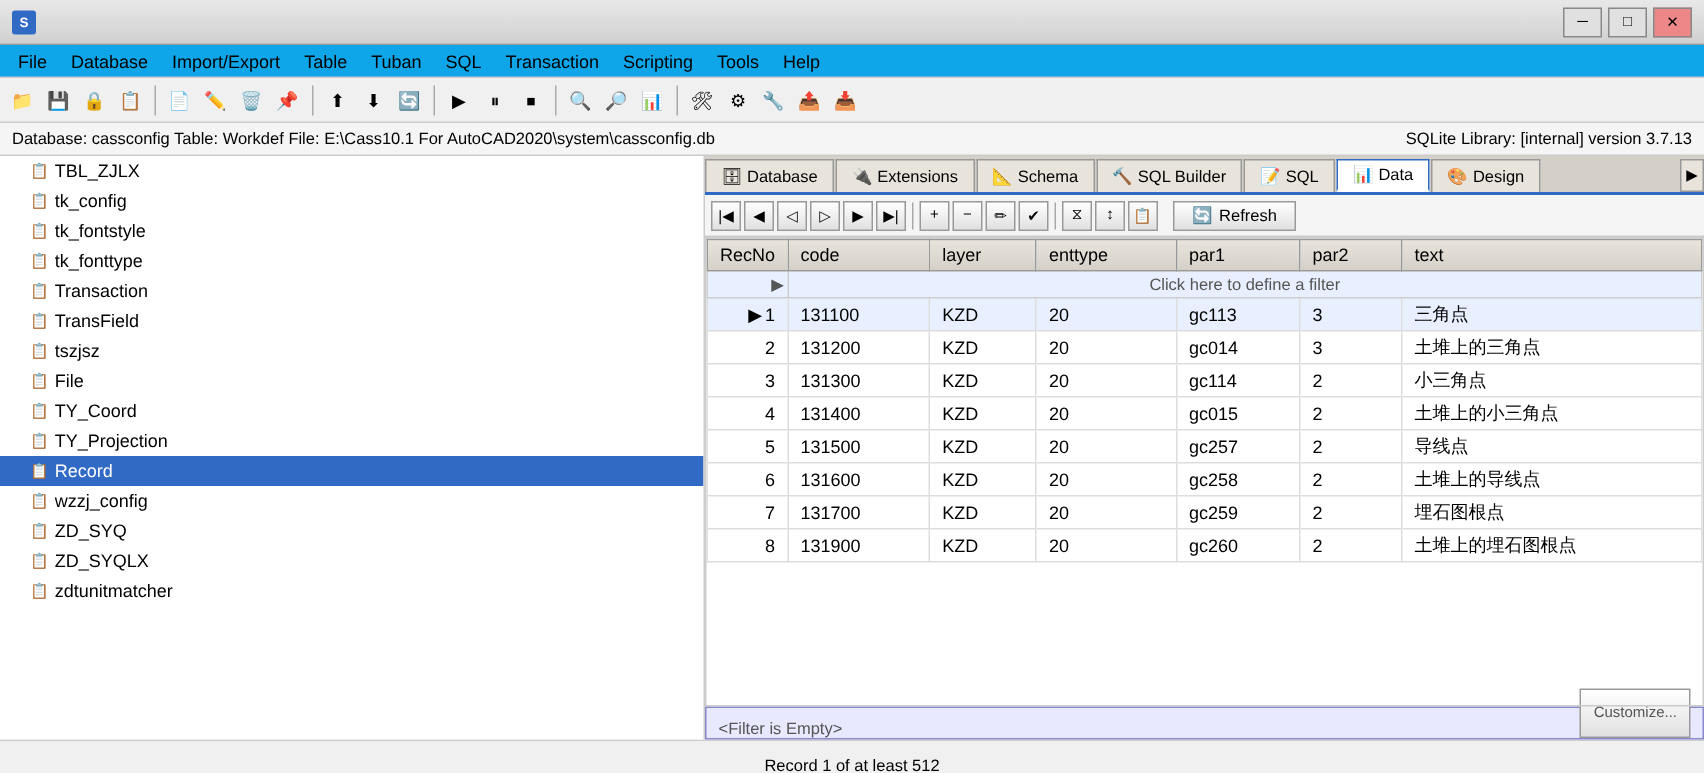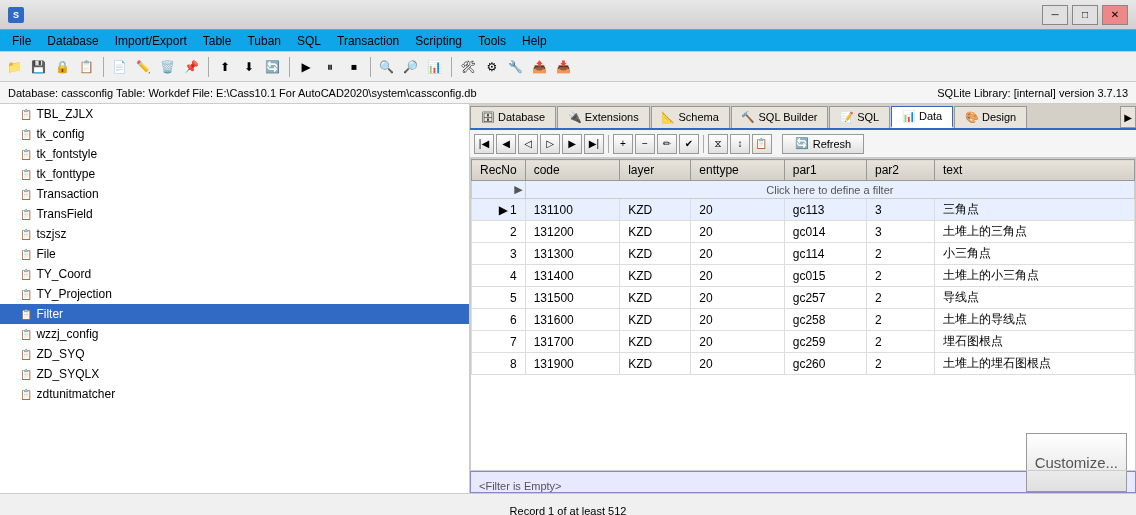--- a/index.html
+++ b/index.html
@@ -261,25 +261,25 @@
       background: #e8e8ff;
       border: 1px solid #8888cc;
       display: flex;
       align-items: flex-end;
       justify-content: space-between;
       padding: 0 8px;
       font-size: 11px;
       color: #555;
     }
     .customize-btn {
-      padding: 20px 8px;
+      padding: 10px 8px;
       border: 1px solid #999;
       background: linear-gradient(to bottom, #fff, #e0e0e0);
       cursor: pointer;
-      font-size: 15px;
+      font-size: 10px;
     }
     .status-bar {
       background: #f0f0f0;
       height: 34px;
       display: flex;
       align-items: center;
       justify-content: center;
       border-top: 1px solid #ccc;
       font-size: 11px;
       color: #000;
@@ -397,21 +397,21 @@
     <div class="sidebar-item">
       <span class="icon">📋</span>
       <span>TY_Coord</span>
     </div>
     <div class="sidebar-item">
       <span class="icon">📋</span>
       <span>TY_Projection</span>
     </div>
     <div class="sidebar-item selected">
       <span class="icon">📋</span>
-      <span>Filter</span>
+      <span>Record</span>
     </div>
     <div class="sidebar-item">
       <span class="icon">📋</span>
       <span>wzzj_config</span>
     </div>
     <div class="sidebar-item">
       <span class="icon">📋</span>
       <span>ZD_SYQ</span>
     </div>
     <div class="sidebar-item">

